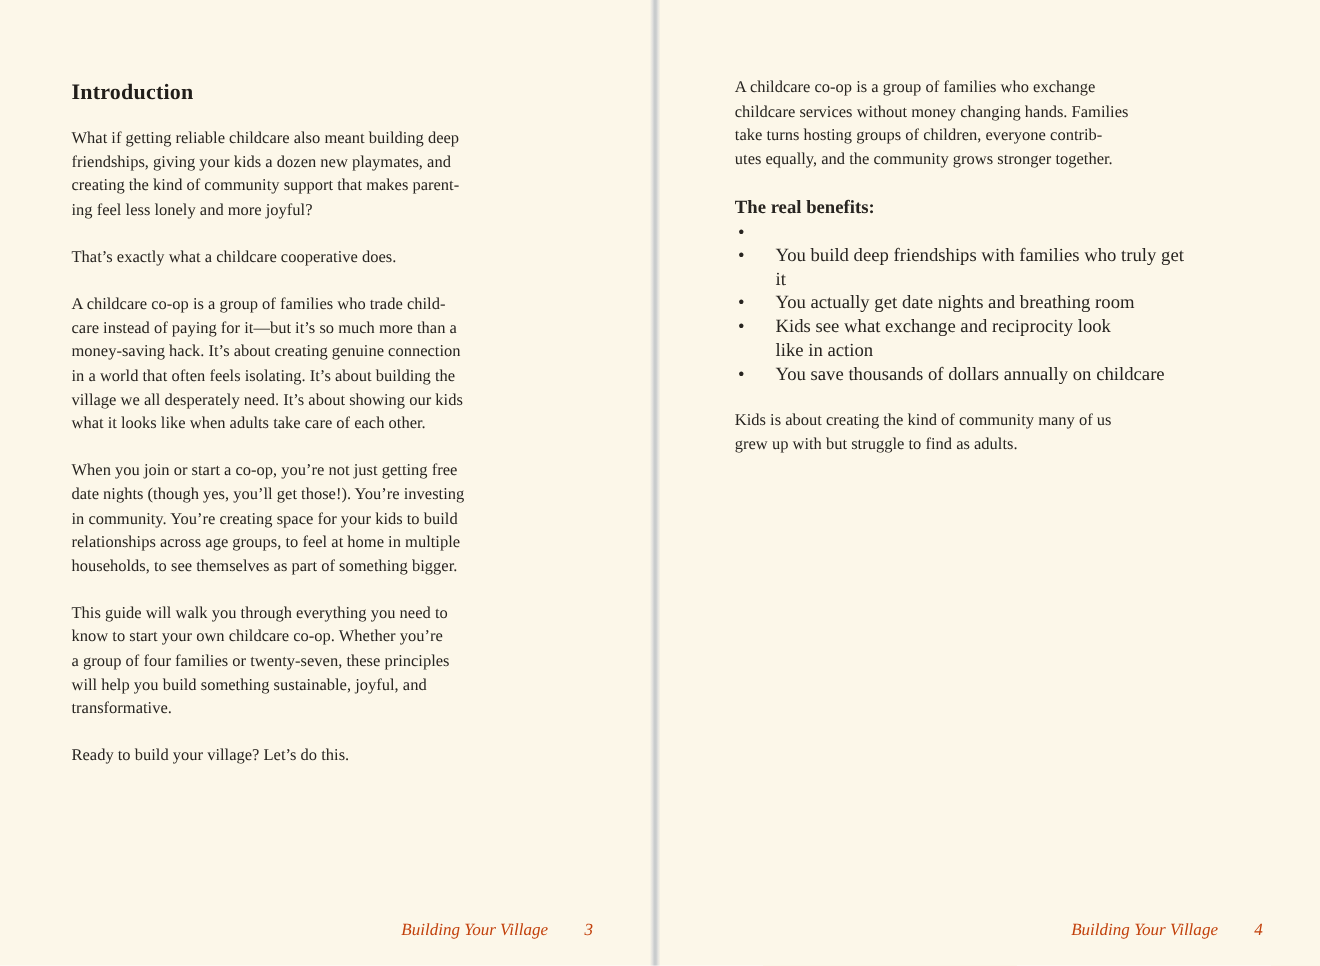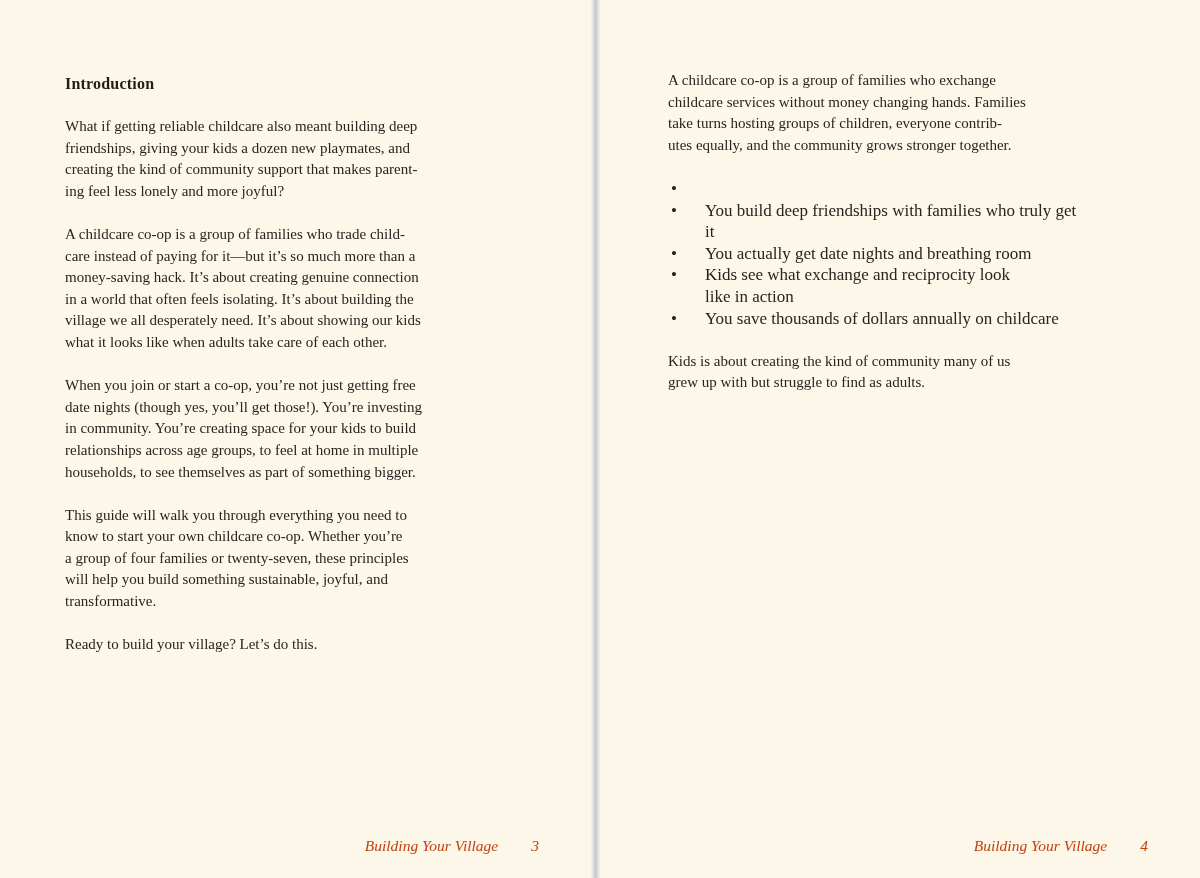--- a/index.html
+++ b/index.html
@@ -34,21 +34,21 @@
   .content {
     position: absolute;
     top: 70px;
     width: 474px;
   }
   .page-left  .content { left: 65px; }
   .page-right .content { left: 68px; }
 
   h1.heading {
     margin: 0 0 18px 0;
-    font-size: 16px;
+    font-size: 20px;
     line-height: 28px;
     font-weight: bold;
     letter-spacing: 0.2px;
     color: #211e1a;
   }
   .para {
     margin: 0 0 21.6px 0;
     font-size: 15px;
     line-height: 21.6px;
     white-space: pre;
@@ -93,20 +93,21 @@
 
 <div class="spread">
 
   <div class="page page-left">
     <div class="content">
       <h1 class="heading">Introduction</h1>
       <p class="para">What if getting reliable childcare also meant building deep
 friendships, giving your kids a dozen new playmates, and
 creating the kind of community support that makes parent-
 ing feel less lonely and more joyful?</p>
+      <p class="para">That’s exactly what a childcare cooperative does.</p>
       <p class="para">A childcare co-op is a group of families who trade child-
 care instead of paying for it—but it’s so much more than a
 money-saving hack. It’s about creating genuine connection
 in a world that often feels isolating. It’s about building the
 village we all desperately need. It’s about showing our kids
 what it looks like when adults take care of each other.</p>
       <p class="para">When you join or start a co-op, you’re not just getting free
 date nights (though yes, you’ll get those!). You’re investing
 in community. You’re creating space for your kids to build
 relationships across age groups, to feel at home in multiple
@@ -126,20 +127,21 @@
 
   <div class="spine"></div>
 
   <div class="page page-right">
     <div class="content">
       <p class="para">A childcare co-op is a group of families who exchange
 childcare services without money changing hands. Families
 take turns hosting groups of children, everyone contrib-
 utes equally, and the community grows stronger together.</p>
 
+      <p class="benefits-label">The real benefits:</p>
 
       <div class="bullet-list">
         <div class="bullet-item">
           <span class="bullet-dot">•</span>
         </div>
         <div class="bullet-item">
           <span class="bullet-dot">•</span>
           <span class="bullet-text">You build deep friendships with families who truly get
 it</span>
         </div>

